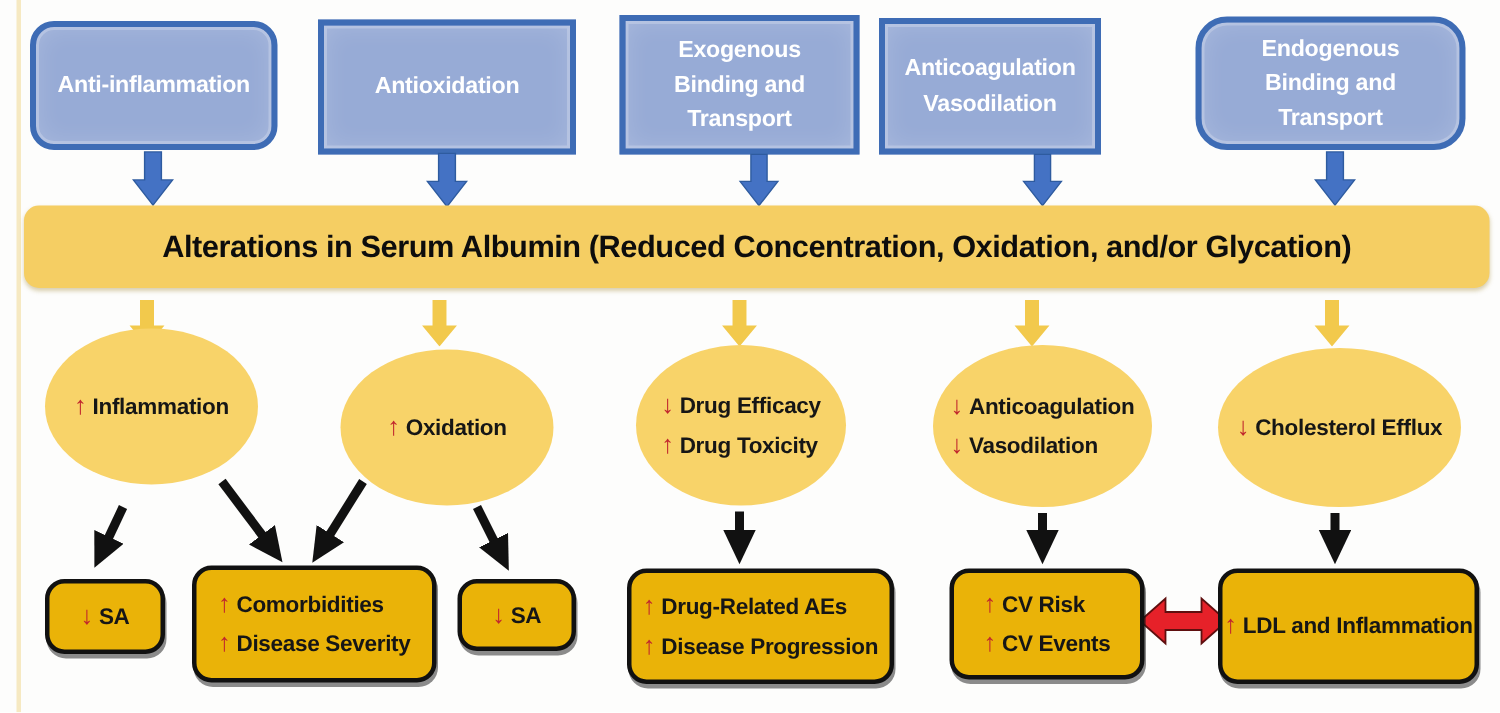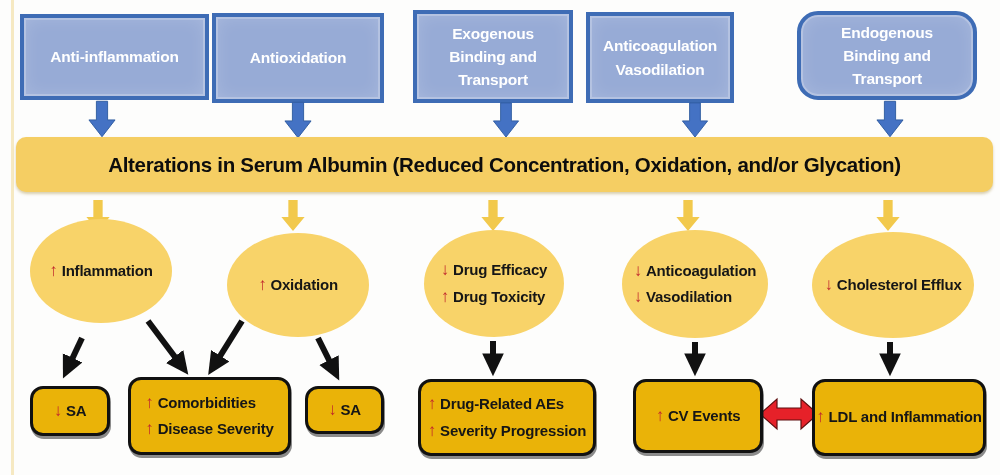--- a/index.html
+++ b/index.html
@@ -61,21 +61,21 @@
   .overlay{position:absolute; left:0; top:0; width:1000px; height:475px; pointer-events:none;}
   .overlay line{stroke:var(--black-ink); stroke-width:6;}
   .dbl{fill:var(--red-arrow); stroke:#5F0F0F; stroke-width:1.2;}
 </style>
 </head>
 <body>
 
 <div class="stage">
   <div class="left-line"></div>
 
-  <div class="top-box" style="left:20px;top:14px;width:189px;height:86px;">
+  <div class="top-box" style="left:20px;top:14px;width:165px;height:86px;border-radius:16px;">
     <span>Anti-inflammation</span>
   </div>
   <div class="top-box" style="left:212px;top:13px;width:172px;height:90px;">
     <span>Antioxidation</span>
   </div>
   <div class="top-box" style="left:413px;top:10px;width:160px;height:93px;">
     <span>Exogenous Binding and Transport</span>
   </div>
   <div class="top-box" style="left:586px;top:12px;width:148px;height:91px;">
     <span>Anticoagulation Vasodilation</span>
@@ -192,25 +192,26 @@
     </div>
   </div>
   <div class="bottom-box" style="left:305px;top:386px;width:79px;height:48px;">
     <div class="lines">
       <div class="line"><span class="pfx">↓</span><span>SA</span></div>
     </div>
   </div>
   <div class="bottom-box" style="left:418px;top:379px;width:178px;height:77px;">
     <div class="lines">
       <div class="line"><span class="pfx">↑</span><span>Drug-Related AEs</span></div>
-      <div class="line"><span class="pfx">↑</span><span>Severity Progression</span></div>
+      <div class="line"><span class="pfx">↑</span><span>Disease Progression</span></div>
     </div>
   </div>
   <div class="bottom-box" style="left:633px;top:379px;width:130px;height:74px;">
     <div class="lines">
+      <div class="line"><span class="pfx">↑</span><span>CV Risk</span></div>
       <div class="line"><span class="pfx">↑</span><span>CV Events</span></div>
     </div>
   </div>
   <div class="bottom-box" style="left:812px;top:379px;width:174px;height:77px;">
     <div class="lines">
       <div class="line"><span class="pfx">↑</span><span>LDL and Inflammation</span></div>
     </div>
   </div>
 </div>
 

